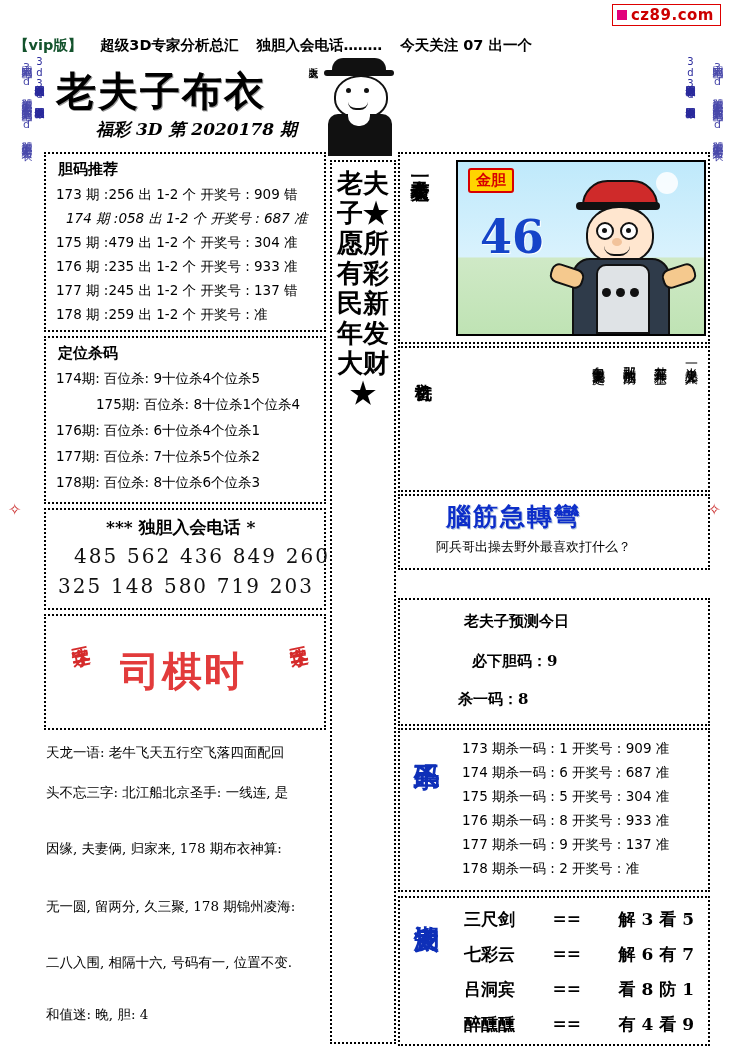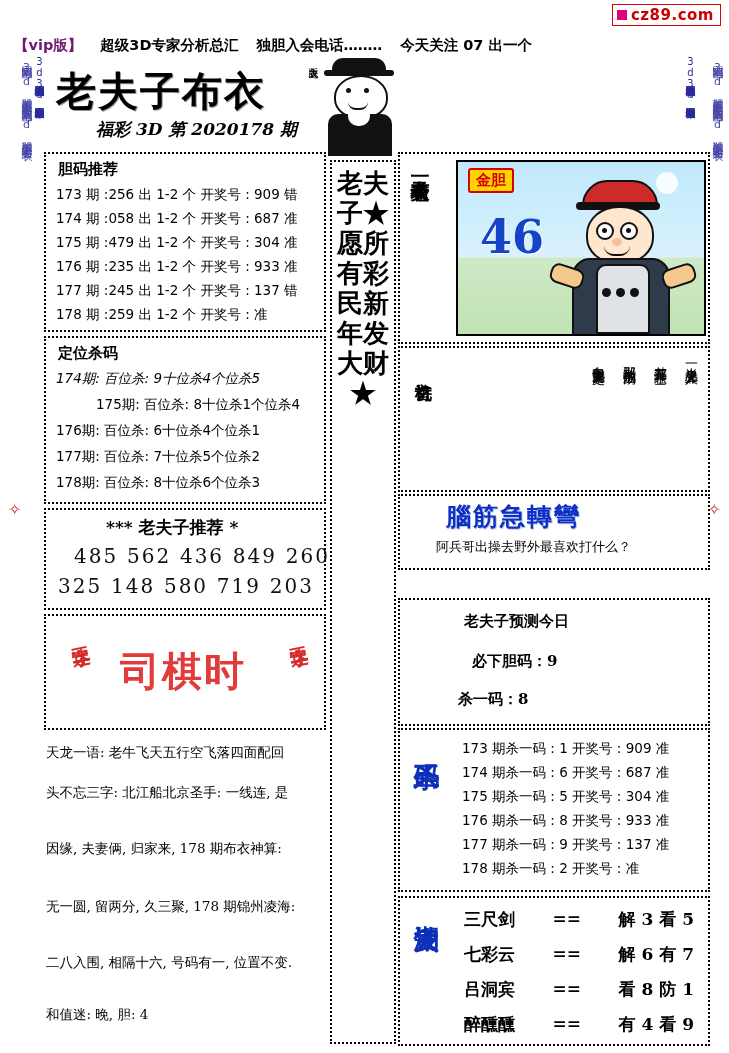--- a/index.html
+++ b/index.html
@@ -5,21 +5,21 @@
   html,body{margin:0;padding:0;background:#fff;}
   body{width:729px;height:1053px;position:relative;font-family:"DejaVu Sans","Liberation Sans",sans-serif;overflow:hidden;}
   .page{position:relative;width:729px;height:989px;background:#fff;}
 
   
   .logo{position:absolute;right:8px;top:4px;background:#fff;border:1px solid #d00;padding:1px 6px 1px 4px;font-size:15px;color:#c00;font-weight:bold;letter-spacing:.5px;display:flex;align-items:center;gap:4px;}
   .logo .sq{display:inline-block;width:10px;height:10px;background:#e2007a;}
 
   
   .headline{position:absolute;left:14px;top:36px;width:700px;font-size:14.5px;font-weight:bold;color:#000;letter-spacing:0px;white-space:nowrap;}
-  .headline .vip{color:#701a75;}
+  .headline .vip{color:#14532d;}
   .headline .sp{display:inline-block;width:18px;}
 
   
   .side{position:absolute;top:56px;width:26px;height:985px;font-size:11px;line-height:12px;color:#2a2a9c;writing-mode:vertical-rl;text-orientation:upright;overflow:hidden;letter-spacing:1px;opacity:.85;}
   .side.left{left:6px;}
   .side.right{right:6px;}
   .side2{position:absolute;top:56px;width:14px;height:985px;font-size:10px;color:#2a2a9c;writing-mode:vertical-rl;text-orientation:upright;overflow:hidden;}
   .side2.left{left:32px;}
   .side2.right{right:32px;}
 
@@ -135,38 +135,38 @@
     <div class="eye l"></div>
       <div class="eye r"></div>
       <div class="mouth"></div>
     <div class="body"></div>
       <div class="collar"></div>
   </div>
 
   <div class="box" style="left:44px;top:152px;width:278px;height:176px;">
     <div class="sec-title" style="position:absolute;left:12px;top:6px;">胆码推荐</div>
     <div class="row" style="position:absolute;left:10px;top:32px;">173 期 :256 出 1-2 个     开奖号 :    909 错</div>
-    <div class="row" style="position:absolute;left:10px;top:56px;">174 期 :058 出 1-2 个     开奖号 :    687 准</div>
+    <div class="row" style="position:absolute;left:20px;top:56px;font-style:italic;">174 期 :058 出 1-2 个     开奖号 :    687 准</div>
     <div class="row" style="position:absolute;left:10px;top:80px;">175 期 :479 出 1-2 个     开奖号 :    304 准</div>
     <div class="row" style="position:absolute;left:10px;top:104px;">176 期 :235 出 1-2 个     开奖号 :    933 准</div>
     <div class="row" style="position:absolute;left:10px;top:128px;">177 期 :245 出 1-2 个     开奖号 :    137 错</div>
     <div class="row" style="position:absolute;left:10px;top:152px;">178 期 :259 出 1-2 个     开奖号 :    准</div>
   </div>
 
   <div class="box" style="left:44px;top:336px;width:278px;height:164px;">
     <div class="sec-title" style="position:absolute;left:12px;top:6px;">定位杀码</div>
-    <div class="row" style="position:absolute;left:10px;top:32px;font-style:italic;">174期:      百位杀:  9十位杀4个位杀5</div>
+    <div class="row" style="position:absolute;left:10px;top:32px;">174期:      百位杀:  9十位杀4个位杀5</div>
     <div class="row" style="position:absolute;left:10px;top:58px;margin-left:40px;">175期:      百位杀:  8十位杀1个位杀4</div>
     <div class="row" style="position:absolute;left:10px;top:84px;">176期:      百位杀:  6十位杀4个位杀1</div>
     <div class="row" style="position:absolute;left:10px;top:110px;">177期:      百位杀:  7十位杀5个位杀2</div>
     <div class="row" style="position:absolute;left:10px;top:136px;">178期:      百位杀:  8十位杀6个位杀3</div>
   </div>
 
   <div class="box" style="left:44px;top:508px;width:278px;height:98px;">
-    <div class="rec-title" style="position:absolute;left:60px;top:6px;">*** 老夫子推荐 *</div>
+    <div class="rec-title" style="position:absolute;left:60px;top:6px;">*** 独胆入会电话 *</div>
     <div style="position:absolute;left:28px;top:34px;width:256px;display:flex;justify-content:space-between;">
       <span class="rec-nums">485</span>
       <span class="rec-nums">562</span>
       <span class="rec-nums">436</span>
       <span class="rec-nums">849</span>
       <span class="rec-nums">260</span>
     </div>
     <div style="position:absolute;left:12px;top:64px;width:256px;display:flex;justify-content:space-between;text-align:right;">
       <span class="rec-nums">325</span>
       <span class="rec-nums">148</span>

